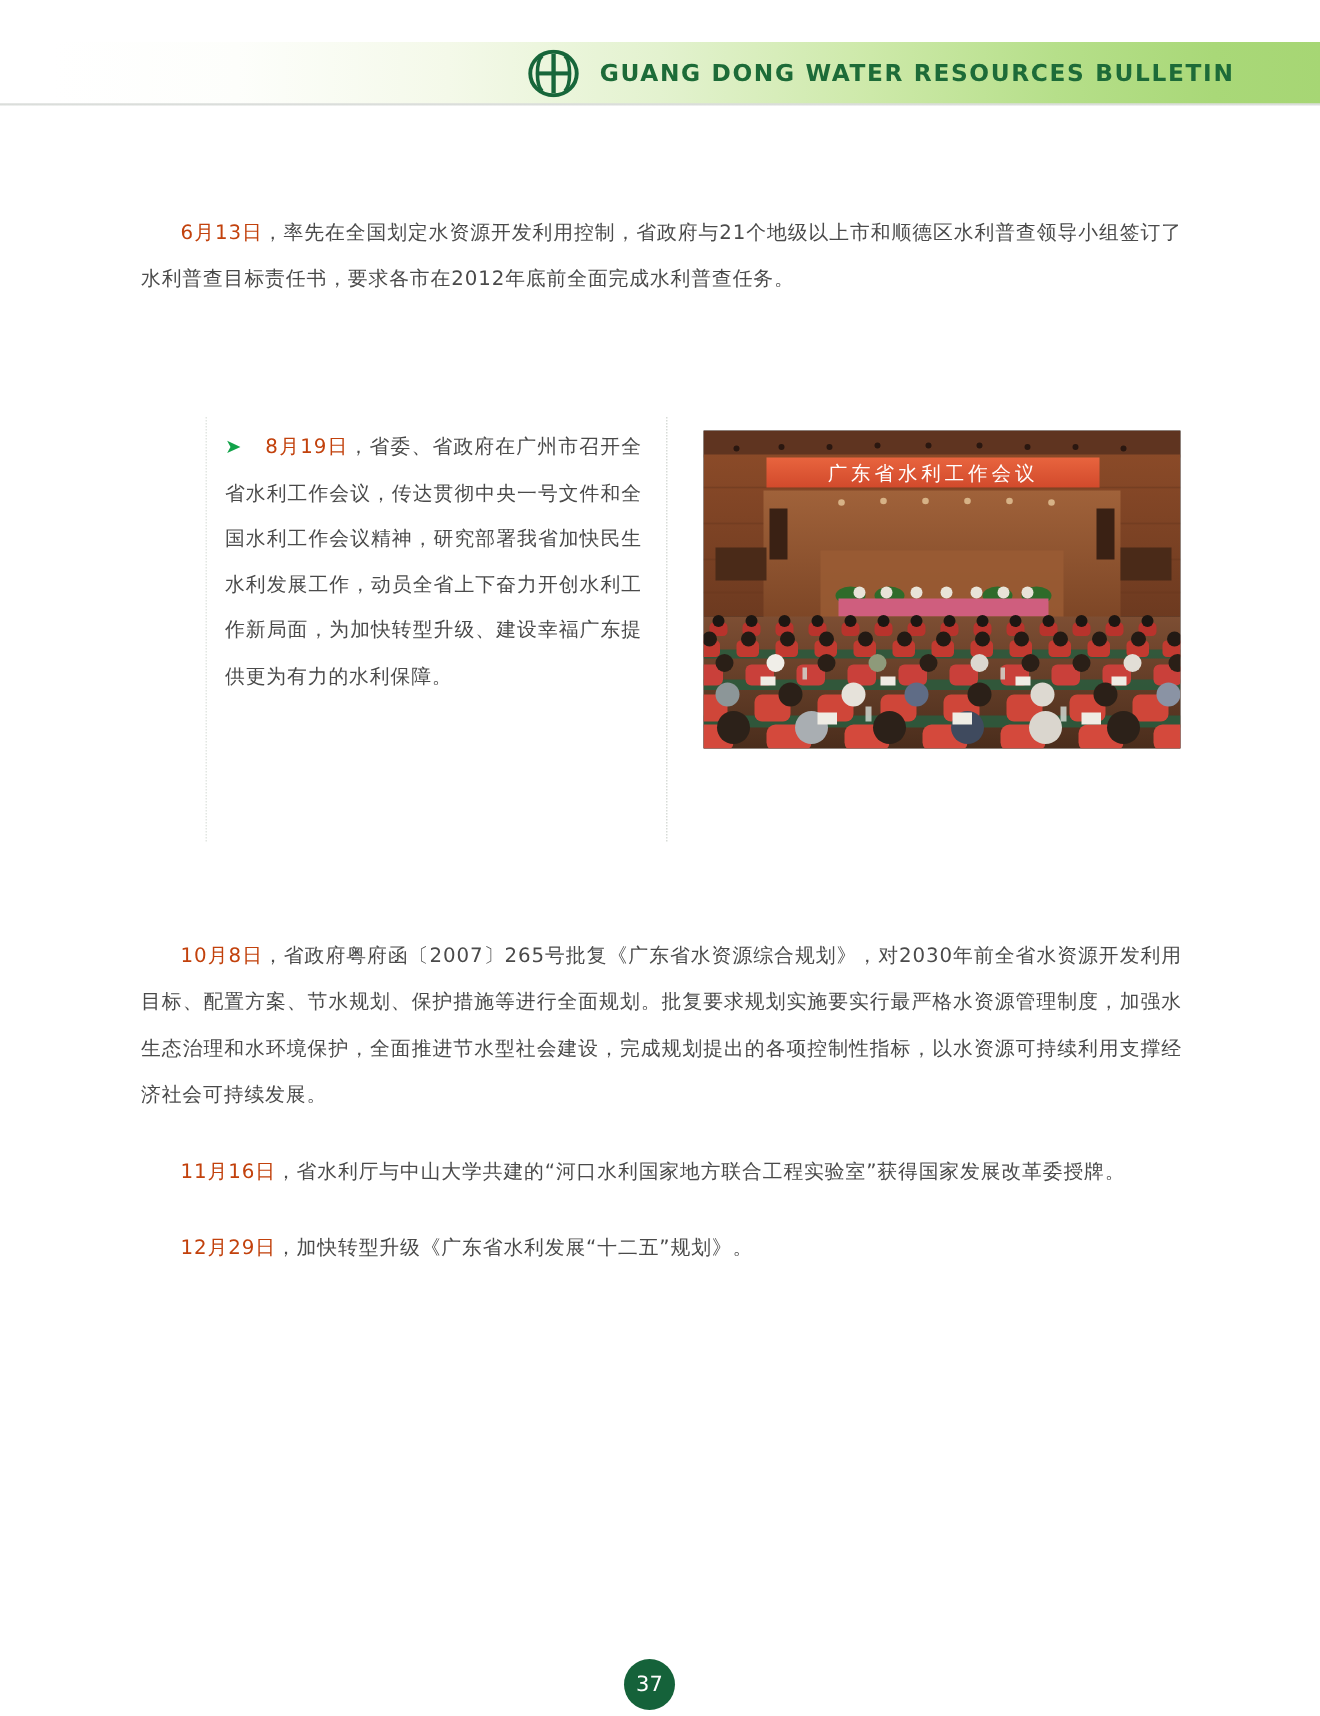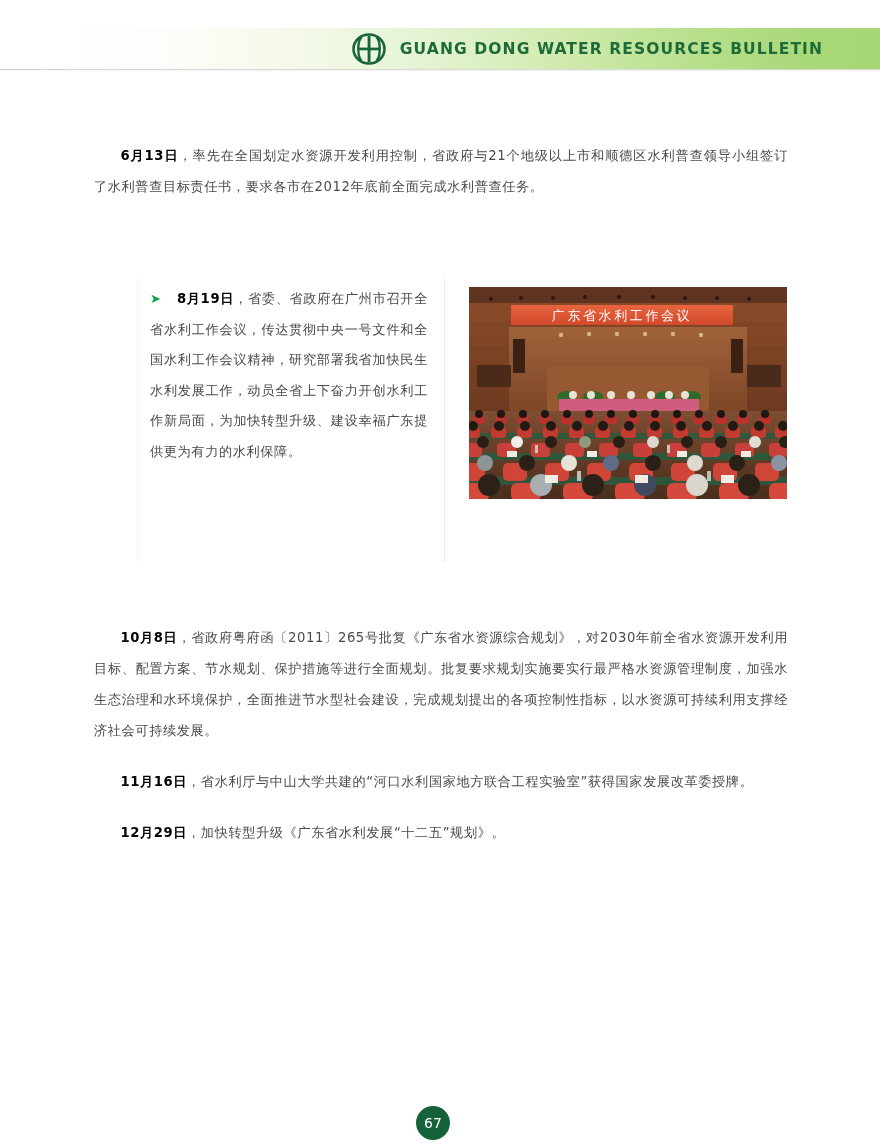--- a/index.html
+++ b/index.html
@@ -78,22 +78,21 @@
     font-size: 13.2px;
     line-height: 31px;
     color: #4a4a4a;
     text-align: justify;
     text-justify: inter-ideograph;
     text-indent: 2em;
     letter-spacing: 0.6px;
     font-family: "DejaVu Sans", "Liberation Sans", sans-serif;
   }
   .date-green {
-    color: #000000;
-    font-weight: bold;
+    color: #c2410c;
   }
 
   
   .feature {
     position: absolute;
     left: 0;
     top: 0;
     width: 880px;
     height: 1144px;
     pointer-events: none;
@@ -176,21 +175,21 @@
 
 <div class="page-body">
 
   <p class="para">
     <span class="date-green">6月13日</span><span>，率先在全国划定水资源开发利用控制，省政府与21个地级以上市和顺德区水利普查领导小组签订了水利普查目标责任书，要求各市在2012年底前全面完成水利普查任务。</span>
   </p>
 
   <div style="height:400px"></div>
 
   <p class="para">
-    <span class="date-green">10月8日</span><span>，省政府粤府函〔2011〕265号批复《广东省水资源综合规划》，对2030年前全省水资源开发利用目标、配置方案、节水规划、保护措施等进行全面规划。批复要求规划实施要实行最严格水资源管理制度，加强水生态治理和水环境保护，全面推进节水型社会建设，完成规划提出的各项控制性指标，以水资源可持续利用支撑经济社会可持续发展。</span>
+    <span class="date-green">10月8日</span><span>，省政府粤府函〔2007〕265号批复《广东省水资源综合规划》，对2030年前全省水资源开发利用目标、配置方案、节水规划、保护措施等进行全面规划。批复要求规划实施要实行最严格水资源管理制度，加强水生态治理和水环境保护，全面推进节水型社会建设，完成规划提出的各项控制性指标，以水资源可持续利用支撑经济社会可持续发展。</span>
   </p>
 
   <p class="para">
     <span class="date-green">11月16日</span><span>，省水利厅与中山大学共建的“河口水利国家地方联合工程实验室”获得国家发展改革委授牌。</span>
   </p>
 
 
   <p class="para">
     <span class="date-green">12月29日</span><span>，加快转型升级《广东省水利发展“十二五”规划》。</span>
   </p>
@@ -437,13 +436,13 @@
       <g fill="#cfd6cf" opacity="0.85">
         <rect x="66" y="158" width="3" height="8"></rect>
           <rect x="198" y="158" width="3" height="8"></rect>
         <rect x="108" y="184" width="4" height="10"></rect>
           <rect x="238" y="184" width="4" height="10"></rect>
       </g>
     </svg>
   </div>
 </div>
 
-<div class="page-number">67</div>
+<div class="page-number">37</div>
 
 </body></html>

